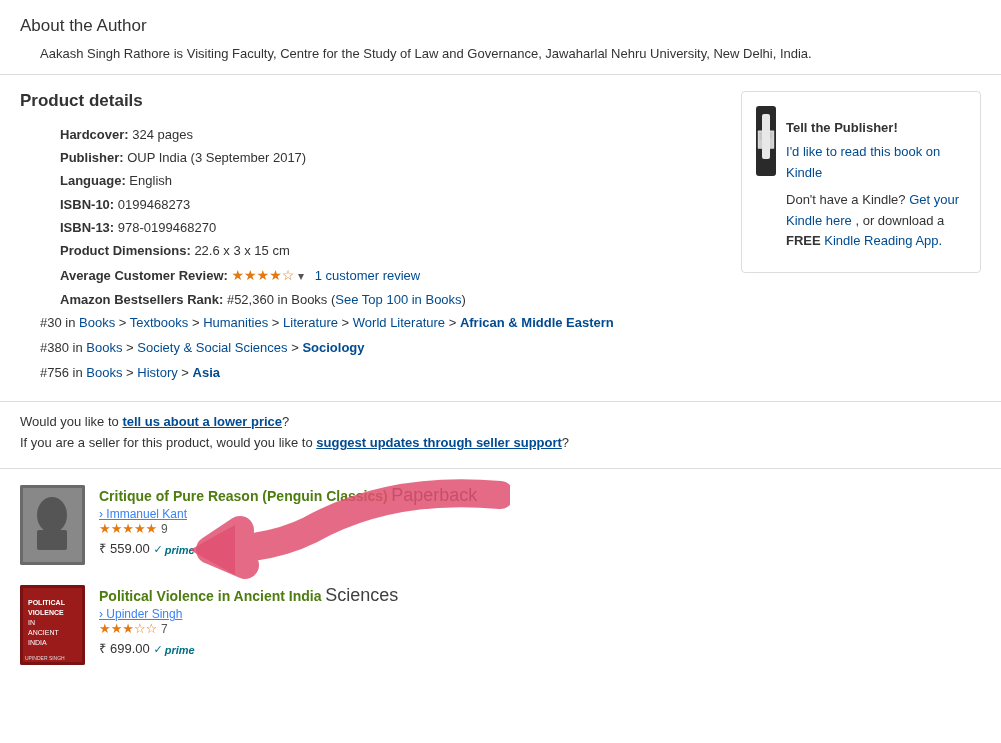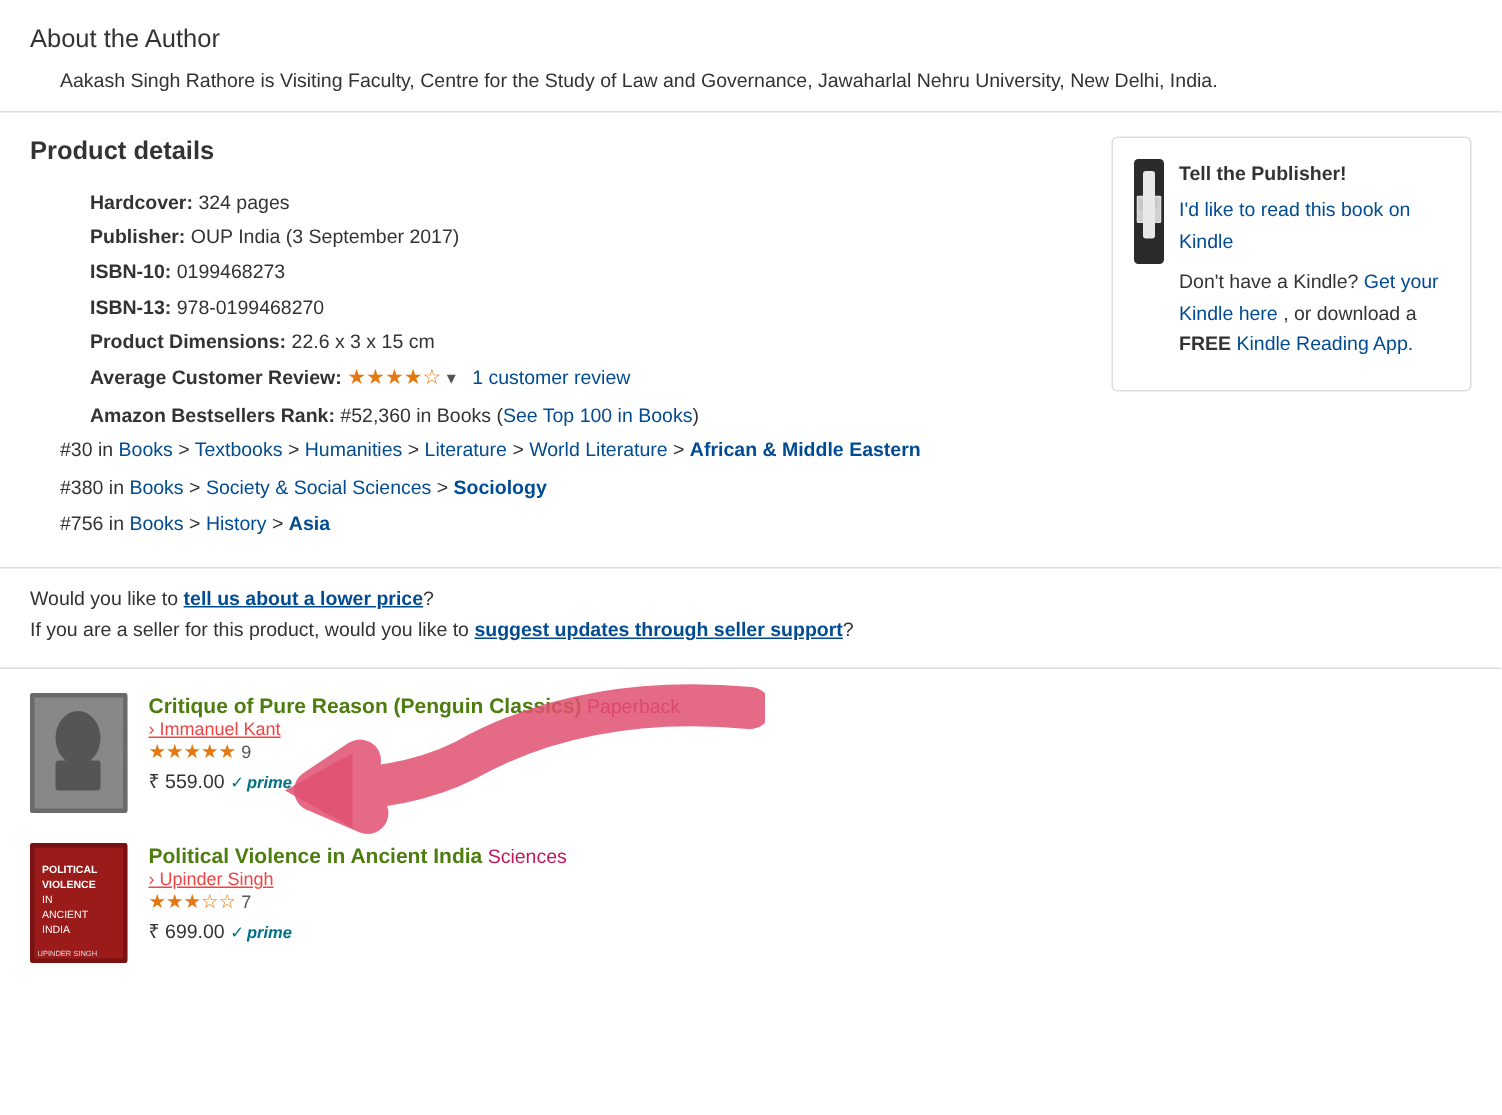--- a/index.html
+++ b/index.html
@@ -22,40 +22,40 @@
     .link-blue-bold { color: #004b91; text-decoration: none; font-weight: bold; }
     .breadcrumb-row { margin-left: 20px; font-size: 13px; line-height: 1.9; }
     .breadcrumb-row a { color: #004b91; text-decoration: none; }
 
     
     .sidebar-box { width: 240px; border: 1px solid #ddd; border-radius: 4px; padding: 14px; height: fit-content; }
     .sidebar-box .kindle-row { display: flex; gap: 10px; align-items: flex-start; }
     .kindle-img { width: 55px; height: 70px; background: #2a2a2a; border-radius: 3px; position: relative; overflow: hidden; display: flex; align-items: center; justify-content: center; }
     .kindle-img::after { content: ''; position: absolute; top: 8px; left: 6px; right: 6px; height: 45px; background: #e8e8e8; border-radius: 2px; }
     .kindle-text { font-size: 13px; line-height: 1.6; }
-    .kindle-text .title { font-weight: bold; font-size: 13px; margin-bottom: 4px; }
+    .kindle-text .title { font-weight: bold; font-size: 13px; margin-bottom: 4px; margin-top: 12px; }
     .kindle-text p { margin-bottom: 6px; }
     .kindle-text .bold-text { font-weight: bold; }
 
     
     .lower-links { padding: 12px 20px; border-bottom: 1px solid #ddd; font-size: 13px; }
     .lower-links p { margin-bottom: 6px; }
     .link-underline { color: #004b91; text-decoration: underline; font-weight: bold; }
 
     
     .other-items { padding: 16px 20px; }
     .other-items h2 { font-size: 17px; font-weight: bold; margin-bottom: 14px; }
     .item-row { display: flex; gap: 14px; margin-bottom: 20px; align-items: flex-start; position: relative; }
     .item-thumb { width: 65px; height: 80px; background: #555; flex-shrink: 0; border-radius: 2px; overflow: hidden; }
     .thumb-critique { background: linear-gradient(135deg, #888 0%, #555 100%); display: flex; align-items: center; justify-content: center; }
     .thumb-pvai { background: #8B1A1A; display: flex; align-items: center; justify-content: center; }
     .item-info { flex: 1; }
     .item-title { font-size: 14px; color: #4d7c0f; text-decoration: none; font-weight: bold; }
-    .item-format { font-size: 13px; color: #be185d; }
-    .item-author { font-size: 12px; color: #ef4444; margin: 2px 0; }
+    .item-format { font-size: 18px; color: #404040; }
+    .item-author { font-size: 12px; color: #3b82f6; margin: 2px 0; }
     .item-stars { color: #e47911; font-size: 13px; }
     .item-count { font-size: 12px; color: #555; }
     .item-price { font-size: 13px; margin-top: 3px; }
     .prime-badge { display: inline-flex; align-items: center; gap: 2px; }
     .prime-check { color: #007185; font-size: 11px; }
     .prime-text { color: #007185; font-size: 11px; font-style: italic; font-weight: bold; }
 
     
     .arrow-annotation { position: absolute; top: 10px; left: 200px; pointer-events: none; }
   </style>
@@ -73,20 +73,24 @@
     <div class="product-details">
       <h2>Product details</h2>
 
       <div class="detail-row">
         <span class="label">Hardcover:</span>
         <span>324 pages</span>
       </div>
       <div class="detail-row">
         <span class="label">Publisher:</span>
         <span>OUP India (3 September 2017)</span>
+      </div>
+      <div class="detail-row">
+        <span class="label">Language:</span>
+        <span>English</span>
       </div>
       <div class="detail-row">
         <span class="label">ISBN-10:</span>
         <span>0199468273</span>
       </div>
       <div class="detail-row">
         <span class="label">ISBN-13:</span>
         <span>978-0199468270</span>
       </div>
       <div class="detail-row">

